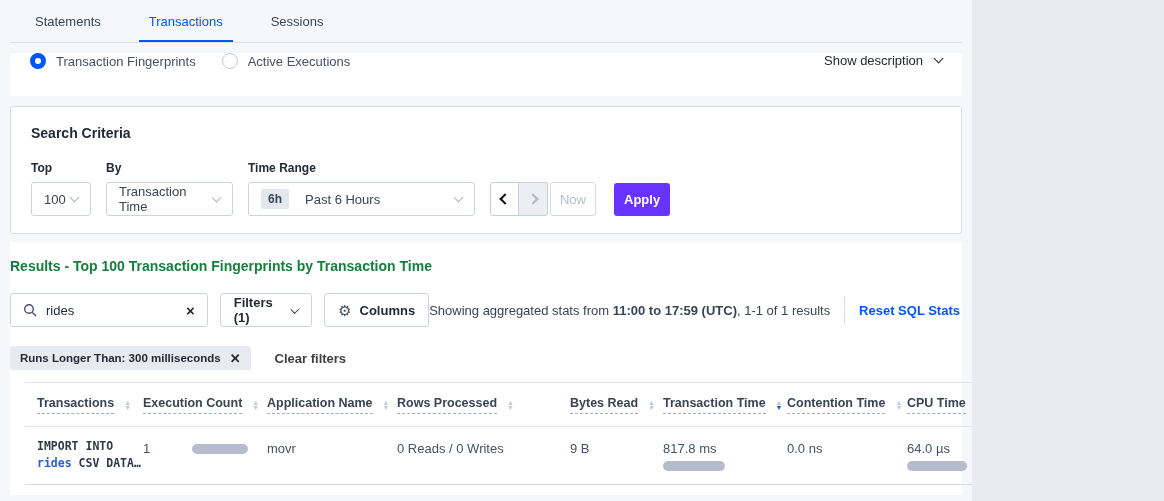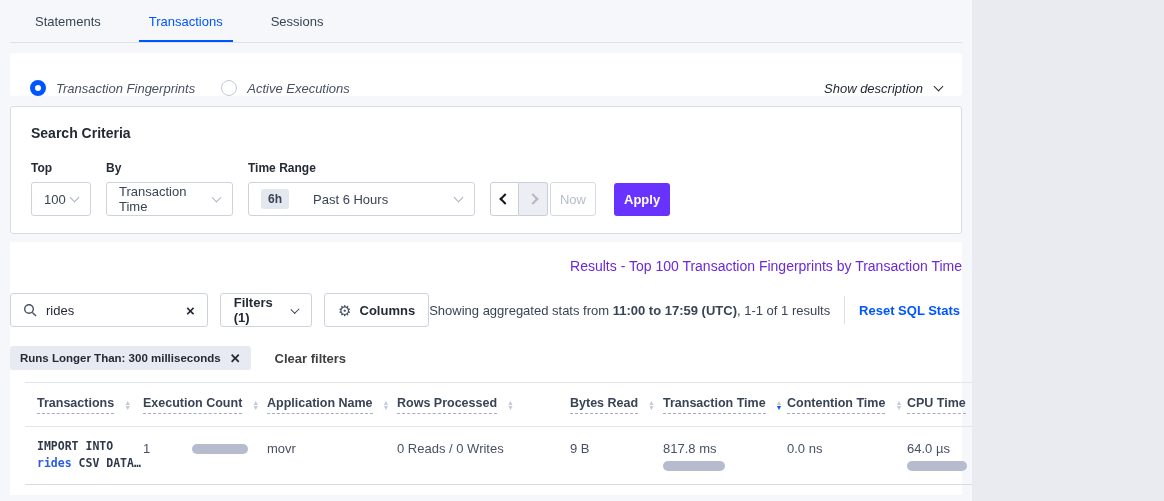--- a/index.html
+++ b/index.html
@@ -5,21 +5,21 @@
   * { margin:0; padding:0; box-sizing:border-box; }
   body { background:#e9ebf0; font-family:"Liberation Sans", sans-serif; }
   .page { width:972px; height:501px; background:#f5f7fa; position:relative; overflow:hidden; color:#394455; }
 
   
   .tabbar { margin:0 10px; border-bottom:1px solid #dde1e8; display:flex; padding-left:15px; }
   .tab { font-size:13px; color:#394455; padding:14px 10px 11px; margin-right:28px; border-bottom:2px solid transparent; cursor:pointer; }
   .tab.active { color:#0055ff; border-bottom-color:#0055ff; }
 
   
-  .radio-card { margin:10px 10px 0; background:#fff; height:43px; display:flex; align-items:flex-end; padding:0 20px; border-radius:3px;font-style:italic; }
+  .radio-card { margin:10px 10px 0; background:#fff; height:43px; display:flex; align-items:flex-start; padding:0 20px; border-radius:3px; }
   .radio-opt { display:flex; align-items:center; margin-right:26px; font-size:13px; color:#475064; cursor:pointer; }
   .radio { width:16px; height:16px; border-radius:50%; margin-right:10px; background:#fff; flex:none; }
   .radio.sel { border:5px solid #0055ff; }
   .radio.unsel { border:1px solid #c3c9d6; }
   .show-desc { margin-left:auto; font-size:13px; color:#242a35; display:flex; align-items:center; gap:12px; cursor:pointer; }
 
   .chev { width:7px; height:7px; border-right:1.6px solid currentColor; border-bottom:1.6px solid currentColor; transform:rotate(45deg); display:inline-block; margin-top:-4px; }
   .chev-left  { width:8px; height:8px; border-left:2.2px solid currentColor; border-bottom:2.2px solid currentColor; transform:rotate(45deg); display:inline-block; }
   .chev-right { width:8px; height:8px; border-right:2.2px solid currentColor; border-top:2.2px solid currentColor; transform:rotate(45deg); display:inline-block; }
 
@@ -27,31 +27,31 @@
   .sc-card { margin:10px 10px 0; background:#fff; border:1px solid #d9dee6; border-radius:3px; padding:18px 20px 17px; }
   .sc-title { font-size:14px; font-weight:bold; color:#242a35; margin-bottom:20px; }
   .sc-controls { display:flex; align-items:flex-end; }
   .sc-group { display:flex; flex-direction:column; margin-right:15px; }
   .sc-label { font-size:12px; font-weight:bold; color:#242a35; margin-bottom:7px; }
   .select { height:34px; border:1px solid #cdd3dd; border-radius:3px; background:#fff; display:flex; align-items:center; padding:0 12px; font-size:13px; color:#394455; cursor:pointer; }
   .select .chev { margin-left:auto; color:#a9b1c0; }
   .sel-top { width:60px; }
   .sel-by { width:127px; }
   .timerange { width:227px; }
-  .tr-badge { background:#e3e8ef; border-radius:3px; font-size:12px; font-weight:bold; color:#394455; padding:3px 7px; margin-right:24px; }
+  .tr-badge { background:#e3e8ef; border-radius:3px; font-size:12px; font-weight:bold; color:#394455; padding:3px 7px; margin-right:16px; }
   .nav-group { display:flex; }
   .nav-btn { width:29px; height:34px; border:1px solid #c9cfda; display:flex; align-items:center; justify-content:center; background:#fff; cursor:pointer; }
   .nav-btn.prev { border-radius:3px 0 0 3px; color:#16171c; }
   .nav-btn.next { border-radius:0 3px 3px 0; border-left:none; background:#eceef3; color:#b2b9c6; cursor:default; }
   .now-btn { margin-left:2px; width:46px; height:34px; border:1px solid #d4d9e2; border-radius:3px; background:#fff; color:#b6bdc9; font-size:13px; font-family:inherit; }
   .apply-btn { margin-left:18px; height:33px; padding:0 10px; background:#6933ff; color:#fff; font-weight:bold; font-size:13px; border-radius:3px; border:none; font-family:inherit; cursor:pointer; }
 
   
   .results { margin:8px 10px 0; background:#fff; padding-top:16px; height:253px; }
-  .results-heading { font-size:14px; font-weight:normal; color:#6d28d9;text-align:right; }
+  .results-heading { font-size:14px; font-weight:bold; color:#15803d; }
   .toolbar { display:flex; align-items:center; margin-top:19px; }
   .searchbox { width:222px; height:34px; border:1px solid #cdd3dd; border-radius:3px; background:#fff; display:flex; align-items:center; padding:0 12px; }
   .search-input { border:none; outline:none; margin-left:9px; font-size:13px; color:#242a35; flex:1; width:100%; font-family:inherit; }
   .clear-x { color:#242a35; font-size:15px; font-weight:bold; cursor:pointer; line-height:1; }
   .tb-btn { height:34px; border:1px solid #cdd3dd; border-radius:3px; background:#fff; display:flex; align-items:center; padding:0 13px; font-size:13px; font-weight:bold; color:#242a35; margin-left:12px; cursor:pointer; gap:8px; }
   .tb-btn .chev { color:#394455; margin-top:-2px; }
   .gear { font-size:15px; color:#475064; line-height:1; font-weight:normal; }
   .stats { margin-left:auto; font-size:13px; color:#394455; white-space:nowrap; }
   .v-divider { width:1px; height:28px; background:#d9dee6; margin:0 14px; }
   .reset-link { font-size:13px; font-weight:bold; color:#0055ff; cursor:pointer; white-space:nowrap; margin-right:2px; }

